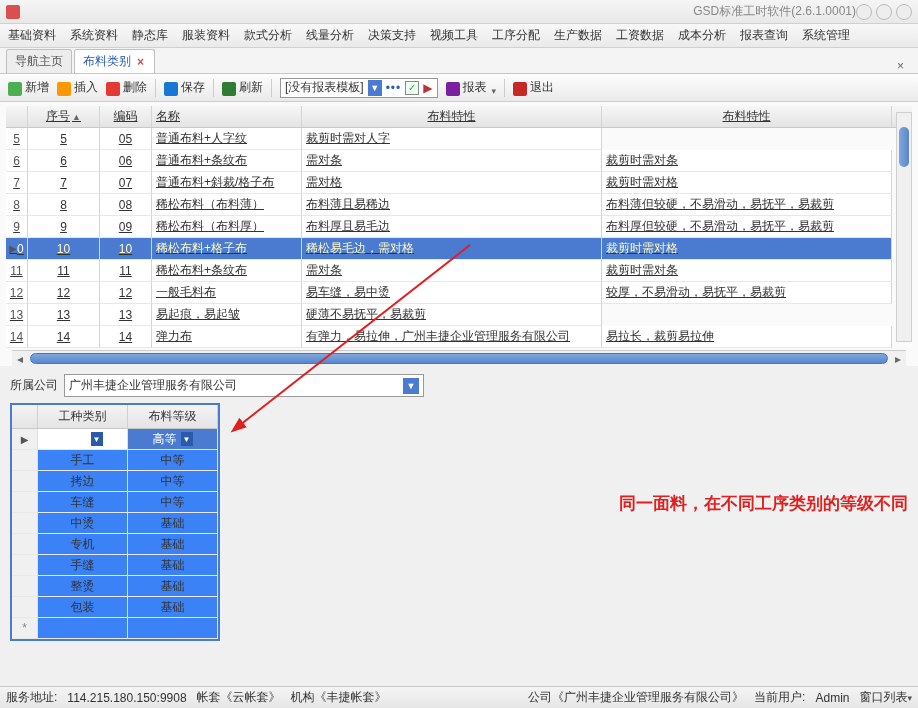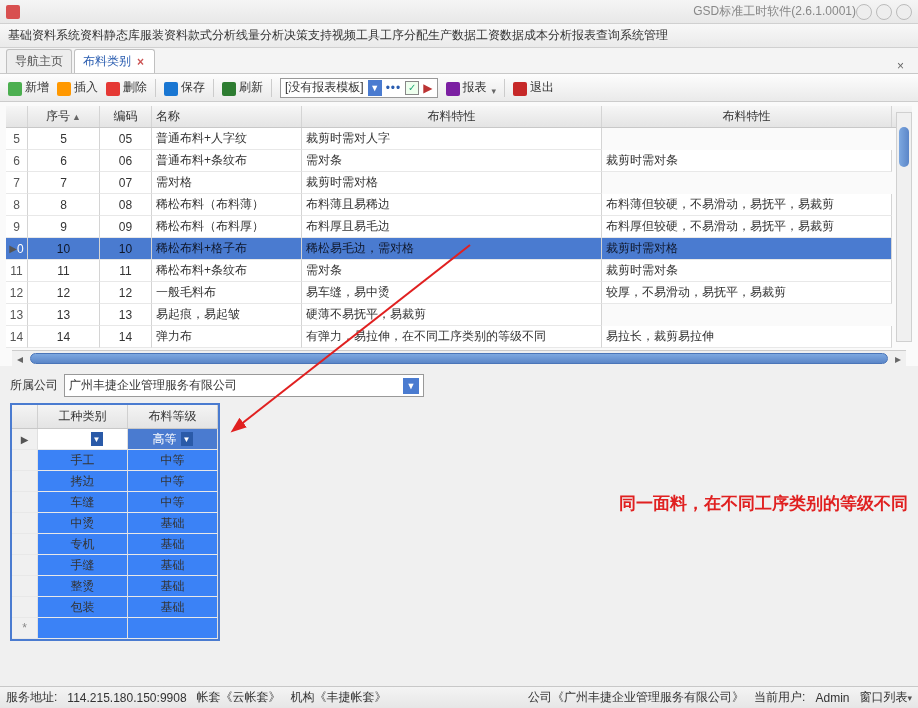--- a/index.html
+++ b/index.html
@@ -24,20 +24,21 @@
 .titlebar .title { color: #888; flex: 1; text-align: right; }
 .titlebar .winbtns { display: flex; gap: 4px; }
 .titlebar .winbtn { width: 16px; height: 16px; border: 1px solid #bbb; border-radius: 8px; background: #eee; }
 
 .menubar {
   height: 24px;
   background: linear-gradient(#f8f8f8,#eaeaea);
   display: flex;
   align-items: center;
   padding: 0 8px;
+  gap: 14px;
   border-bottom: 1px solid #d0d0d0;
   color: #333;
 }
 .menubar span { cursor: default; }
 
 .tabbar {
   height: 26px;
   background: #f4f4f4;
   display: flex;
   align-items: flex-end;
@@ -86,34 +87,35 @@
 .tpl-select .dd { width: 14px; height: 16px; background: #4a7bd0; color:#fff; display:flex; align-items:center; justify-content:center; font-size:9px; }
 .tpl-select .dots { color:#2a5db0; letter-spacing:1px; }
 .tpl-select .chk { width:14px; height:14px; border:1px solid #888; background:#efe; display:flex;align-items:center;justify-content:center; color:#2a7; font-size:10px;}
 .tpl-select .play { color:#b33; }
 
 .content { position: relative; background: #fafafa; }
 .hdr-row, .data-row {
   display: grid;
   grid-template-columns: 22px 72px 52px 150px 300px 290px;
   height: 22px;
+  text-decoration: underline;
 }
 .hdr-row { background: linear-gradient(#f6f6f6,#e4e4e4); border-bottom:1px solid #c8c8c8; }
 .hcell, .dcell {
   border-right: 1px solid #d4d4d4;
   display: flex; align-items: center;
   padding: 0 4px;
   overflow: hidden; white-space: nowrap;
 }
 .hcell { justify-content: center; color:#333; position:relative; }
 .hcell .sort { font-size:9px; color:#666; margin-left:2px; }
 .rowlabel { background:#f0f0f0; justify-content:center; color:#555; border-bottom:1px solid #e4e4e4;}
 .dcell { border-bottom: 1px solid #e8e8e8; background:#fff; }
 .dcell.center { justify-content:center; }
-.data-row.selected .dcell { background:#4a7bd0; color:#0f172a; }
+.data-row.selected .dcell { background:#4a7bd0; color:#fef9c3; }
 .data-row.selected .rowlabel { background:#4a7bd0; color:#fff; }
 .rowptr { color:#555; font-size:10px; }
 
 .hscroll { height:16px; background:#f0f0f0; border-top:1px solid #ccc; position:relative; margin:2px 6px;}
 .hscroll .thumb { position:absolute; left:18px; right:18px; top:2px; bottom:2px; background: linear-gradient(#7da8e0,#5b86c8); border-radius:6px; border:1px solid #4a75b8;}
 .hscroll .arrow { position:absolute; top:0; bottom:0; width:16px; display:flex; align-items:center; justify-content:center; color:#666; }
 
 .company-row { display:flex; align-items:center; gap:6px; padding:6px 10px;text-align:center; }
 .company-row .val { border:1px solid #999; background:#fff; padding:2px 4px; width:360px; display:flex; align-items:center; }
 .company-row .val .dd { margin-left:auto; width:16px; height:16px; background:#4a7bd0; color:#fff; display:flex;align-items:center;justify-content:center; font-size:9px;}
@@ -257,20 +259,21 @@
         <div class="dcell center">6</div>
         <div class="dcell center">06</div>
         <div class="dcell">普通布料+条纹布</div>
         <div class="dcell">需对条</div>
         <div class="dcell">裁剪时需对条</div>
       </div>
       <div class="data-row">
         <div class="dcell rowlabel">7</div>
         <div class="dcell center">7</div>
         <div class="dcell center">07</div>
+        <div class="dcell">普通布料+斜裁/格子布</div>
         <div class="dcell">需对格</div>
         <div class="dcell">裁剪时需对格</div>
       </div>
       <div class="data-row">
         <div class="dcell rowlabel">8</div>
         <div class="dcell center">8</div>
         <div class="dcell center">08</div>
         <div class="dcell">稀松布料（布料薄）</div>
         <div class="dcell">布料薄且易稀边</div>
         <div class="dcell">布料薄但较硬，不易滑动，易抚平，易裁剪</div>
@@ -312,21 +315,21 @@
         <div class="dcell center">13</div>
         <div class="dcell center">13</div>
         <div class="dcell">易起痕，易起皱</div>
         <div class="dcell">硬薄不易抚平，易裁剪</div>
       </div>
       <div class="data-row">
         <div class="dcell rowlabel">14</div>
         <div class="dcell center">14</div>
         <div class="dcell center">14</div>
         <div class="dcell">弹力布</div>
-        <div class="dcell">有弹力，易拉伸，在不同工序类别的等级不同</div>
+        <div class="dcell">有弹力，易拉伸，广州丰捷企业管理服务有限公司</div>
         <div class="dcell">易拉长，裁剪易拉伸</div>
       </div>
     </div>
   <div class="hscroll">
     <div class="arrow" style="left:0">◂</div>
     <div class="thumb"></div>
     <div class="arrow" style="right:0">▸</div>
   </div>
 </div>
 

